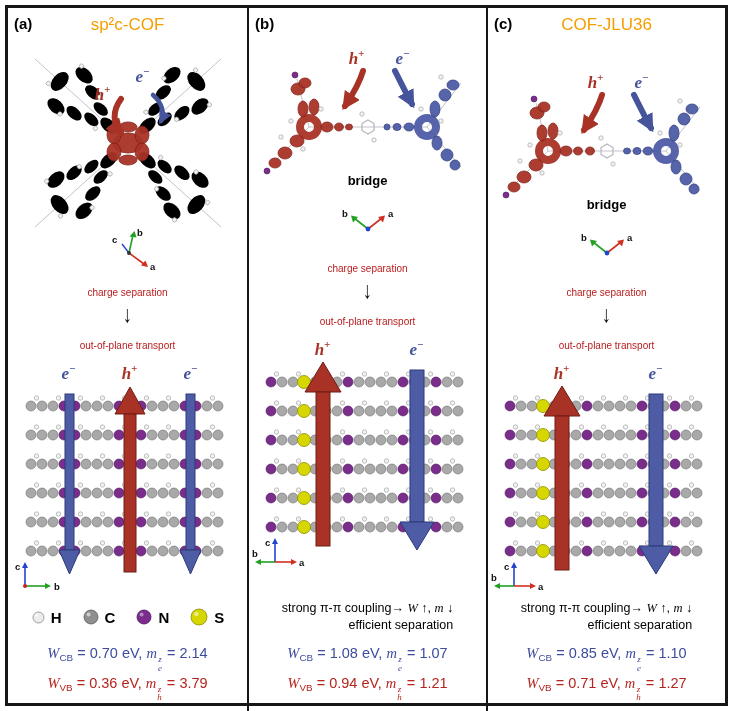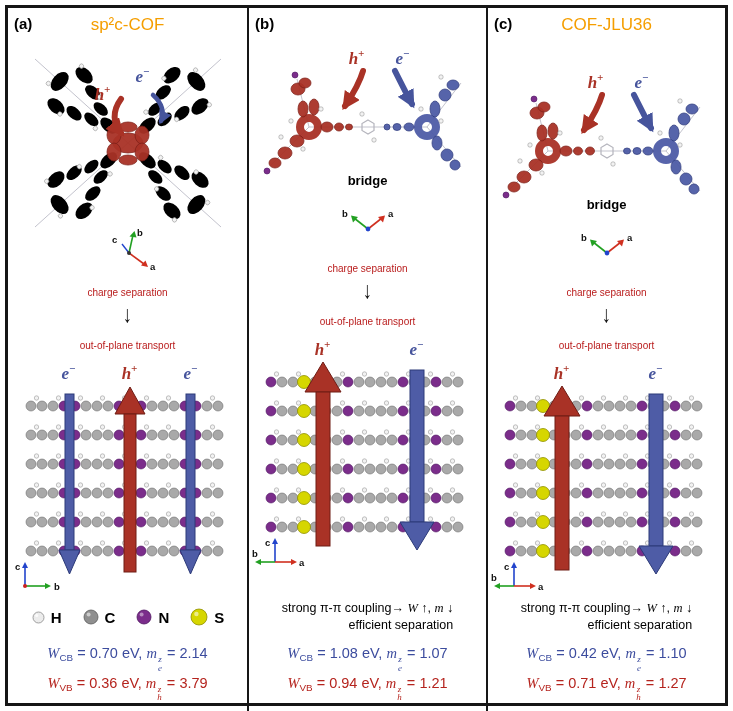--- a/index.html
+++ b/index.html
@@ -527,21 +527,21 @@
       <span class="plabel hole" style="left:72px;top:2px"><i>h</i><sup>+</sup></span>
       <span class="plabel electron" style="left:166px;top:2px"><i>e</i><sup>−</sup></span>
     </div>
 
     <div class="note">
       <div><span>strong π-π coupling→ </span><i>W</i><span> ↑, </span><i>m</i><span> ↓</span></div>
       <div>efficient separation</div>
     </div>
 
     <div class="values">
-      <div class="vline bluev"><i>W</i><sub>CB</sub><span> = </span><span>0.42 eV</span><span>, </span><i>m</i><span class="stk">
+      <div class="vline bluev"><i>W</i><sub>CB</sub><span> = </span><span>0.85 eV</span><span>, </span><i>m</i><span class="stk">
             <span>z</span>
             <span>e</span>
           </span><span> = </span><span>1.10</span></div>
       <div class="vline redv"><i>W</i><sub>VB</sub><span> = </span><span>0.71 eV</span><span>, </span><i>m</i><span class="stk">
             <span>z</span>
             <span>h</span>
           </span><span> = </span><span>1.27</span></div>
     </div>
   </div>
 

